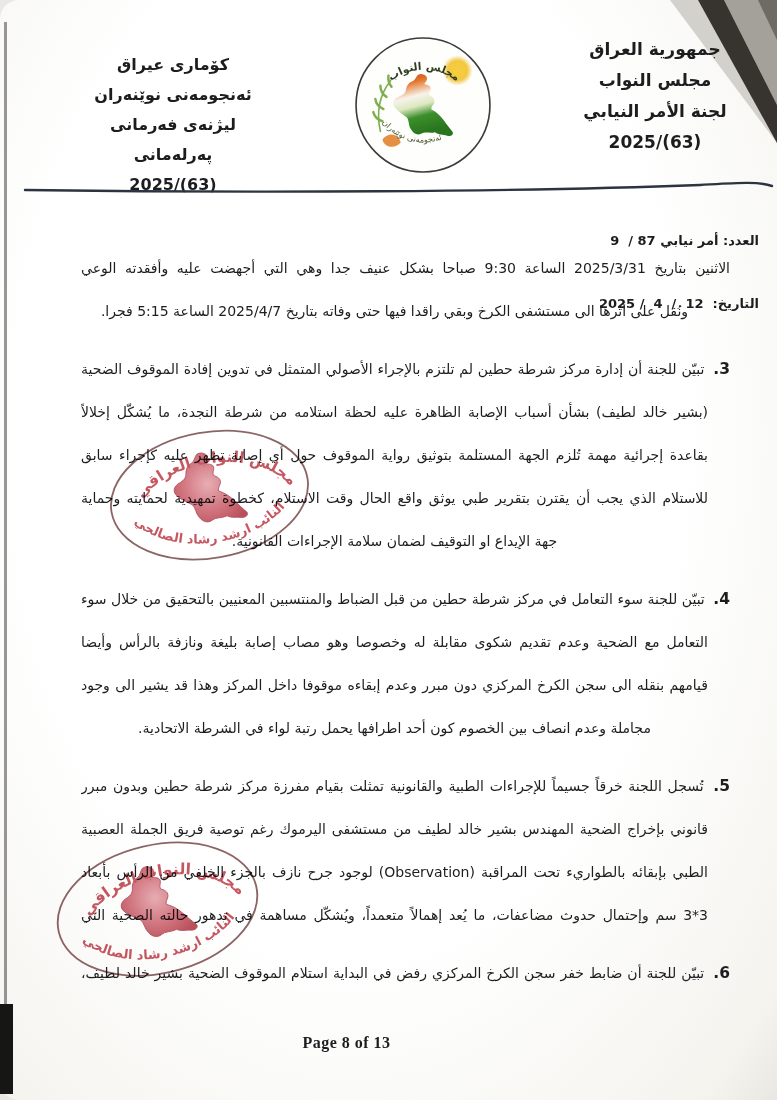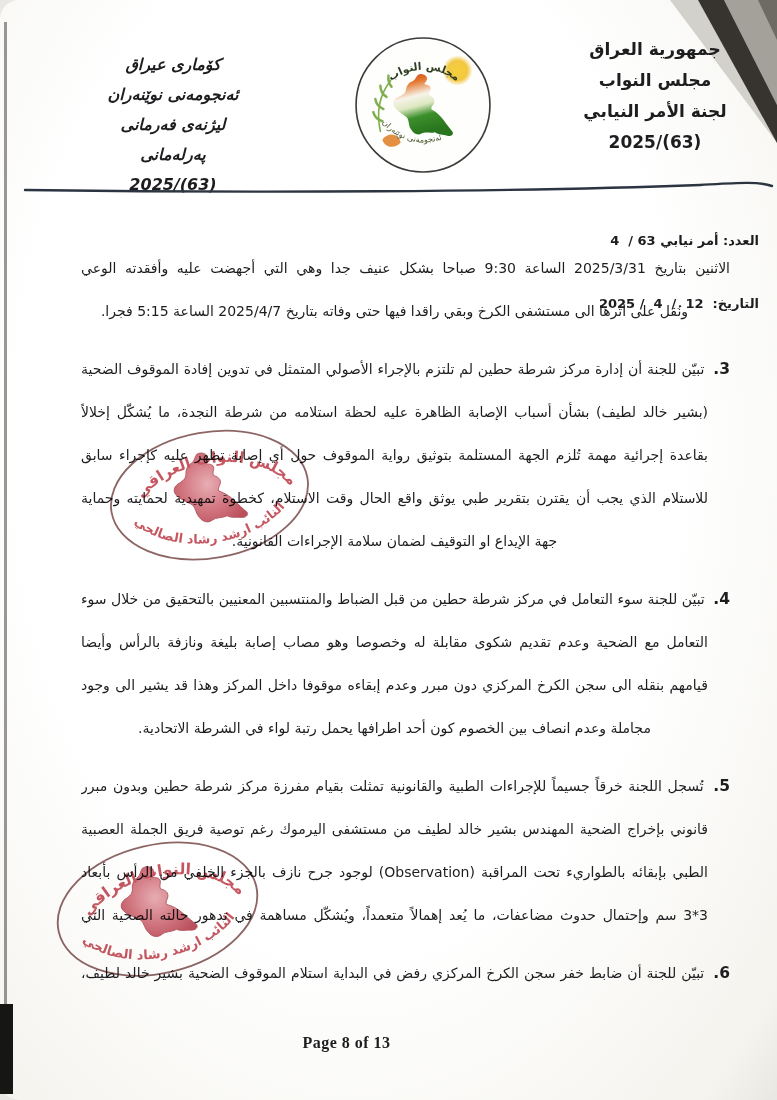--- a/index.html
+++ b/index.html
@@ -13,21 +13,21 @@
   .page{position:relative;width:777px;height:1100px;background:
         radial-gradient(ellipse at 45% 40%, #ffffff 55%, #f4f3ee 92%, #e8e7e1 100%);
         font-family:"DejaVu Sans",sans-serif;color:var(--ink);border-radius:19px;}
   
   .edge-line{position:absolute;left:4px;top:22px;width:3px;height:985px;background:#55534e;opacity:.6;}
   .edge-block{position:absolute;left:0;top:1004px;width:13px;height:90px;background:#161614;}
   .fold{position:absolute;right:0;top:0;}
   
   .hdr-block{position:absolute;text-align:center;font-weight:bold;direction:rtl;}
   .hdr-ar{right:22px;top:34px;width:200px;font-size:17px;line-height:31px;}
-  .hdr-ku{left:88px;top:50px;width:170px;font-size:16px;line-height:30px;font-style:italic;}
+  .hdr-ku{left:88px;top:50px;width:170px;font-size:16px;line-height:30px;}
   .emblem{position:absolute;left:352px;top:34px;}
   .sep{position:absolute;left:0;top:176px;}
   
   .refs{position:absolute;right:18px;top:188px;direction:rtl;text-align:right;font-weight:bold;
         font-size:13px;line-height:21px;white-space:pre;}
   
   .body-text{position:absolute;left:66px;top:232px;width:679px;direction:rtl;font-size:14px;}
   .para{margin:15px;}
   .para + .para{margin-top:4px;}
   .line{height:43px;line-height:43px;text-align:justify;text-align-last:justify;overflow:hidden;white-space:nowrap;}
@@ -117,21 +117,21 @@
     <text font-size="8" fill="#47552e">
       <textPath href="#arcB" startOffset="8%">ئەنجومەنی نوێنەران</textPath>
     </text>
   </svg>
 
   <svg class="sep" width="777" height="24" viewBox="0 0 777 24">
     <path d="M25,14 C250,17 520,16 700,9 C735,7 758,5 772,10" fill="none" style="stroke:var(--sep)" stroke-width="2.4" stroke-linecap="round"></path>
   </svg>
 
   <div class="refs">
-    <div>العدد: أمر نيابي 63 /  4</div>
+    <div>العدد: أمر نيابي 87 /  9</div>
     <div>التاريخ:  12  /  4  / 2025</div>
   </div>
 
   <div class="body-text">
       <div class="para">
         <div class="line">الاثنين بتاريخ 2025/3/31 الساعة 9:30 صباحا بشكل عنيف جدا وهي التي أجهضت عليه وأفقدته الوعي</div>
         <div class="line cont last">ونُقل على أثرها الى مستشفى الكرخ وبقي راقدا فيها حتى وفاته بتاريخ 2025/4/7 الساعة 5:15 فجرا.</div>
       </div>
       <div class="para">
         <div class="line"><b class="num">3.</b> تبيّن للجنة أن إدارة مركز شرطة حطين لم تلتزم بالإجراء الأصولي المتمثل في تدوين إفادة الموقوف الضحية</div>

